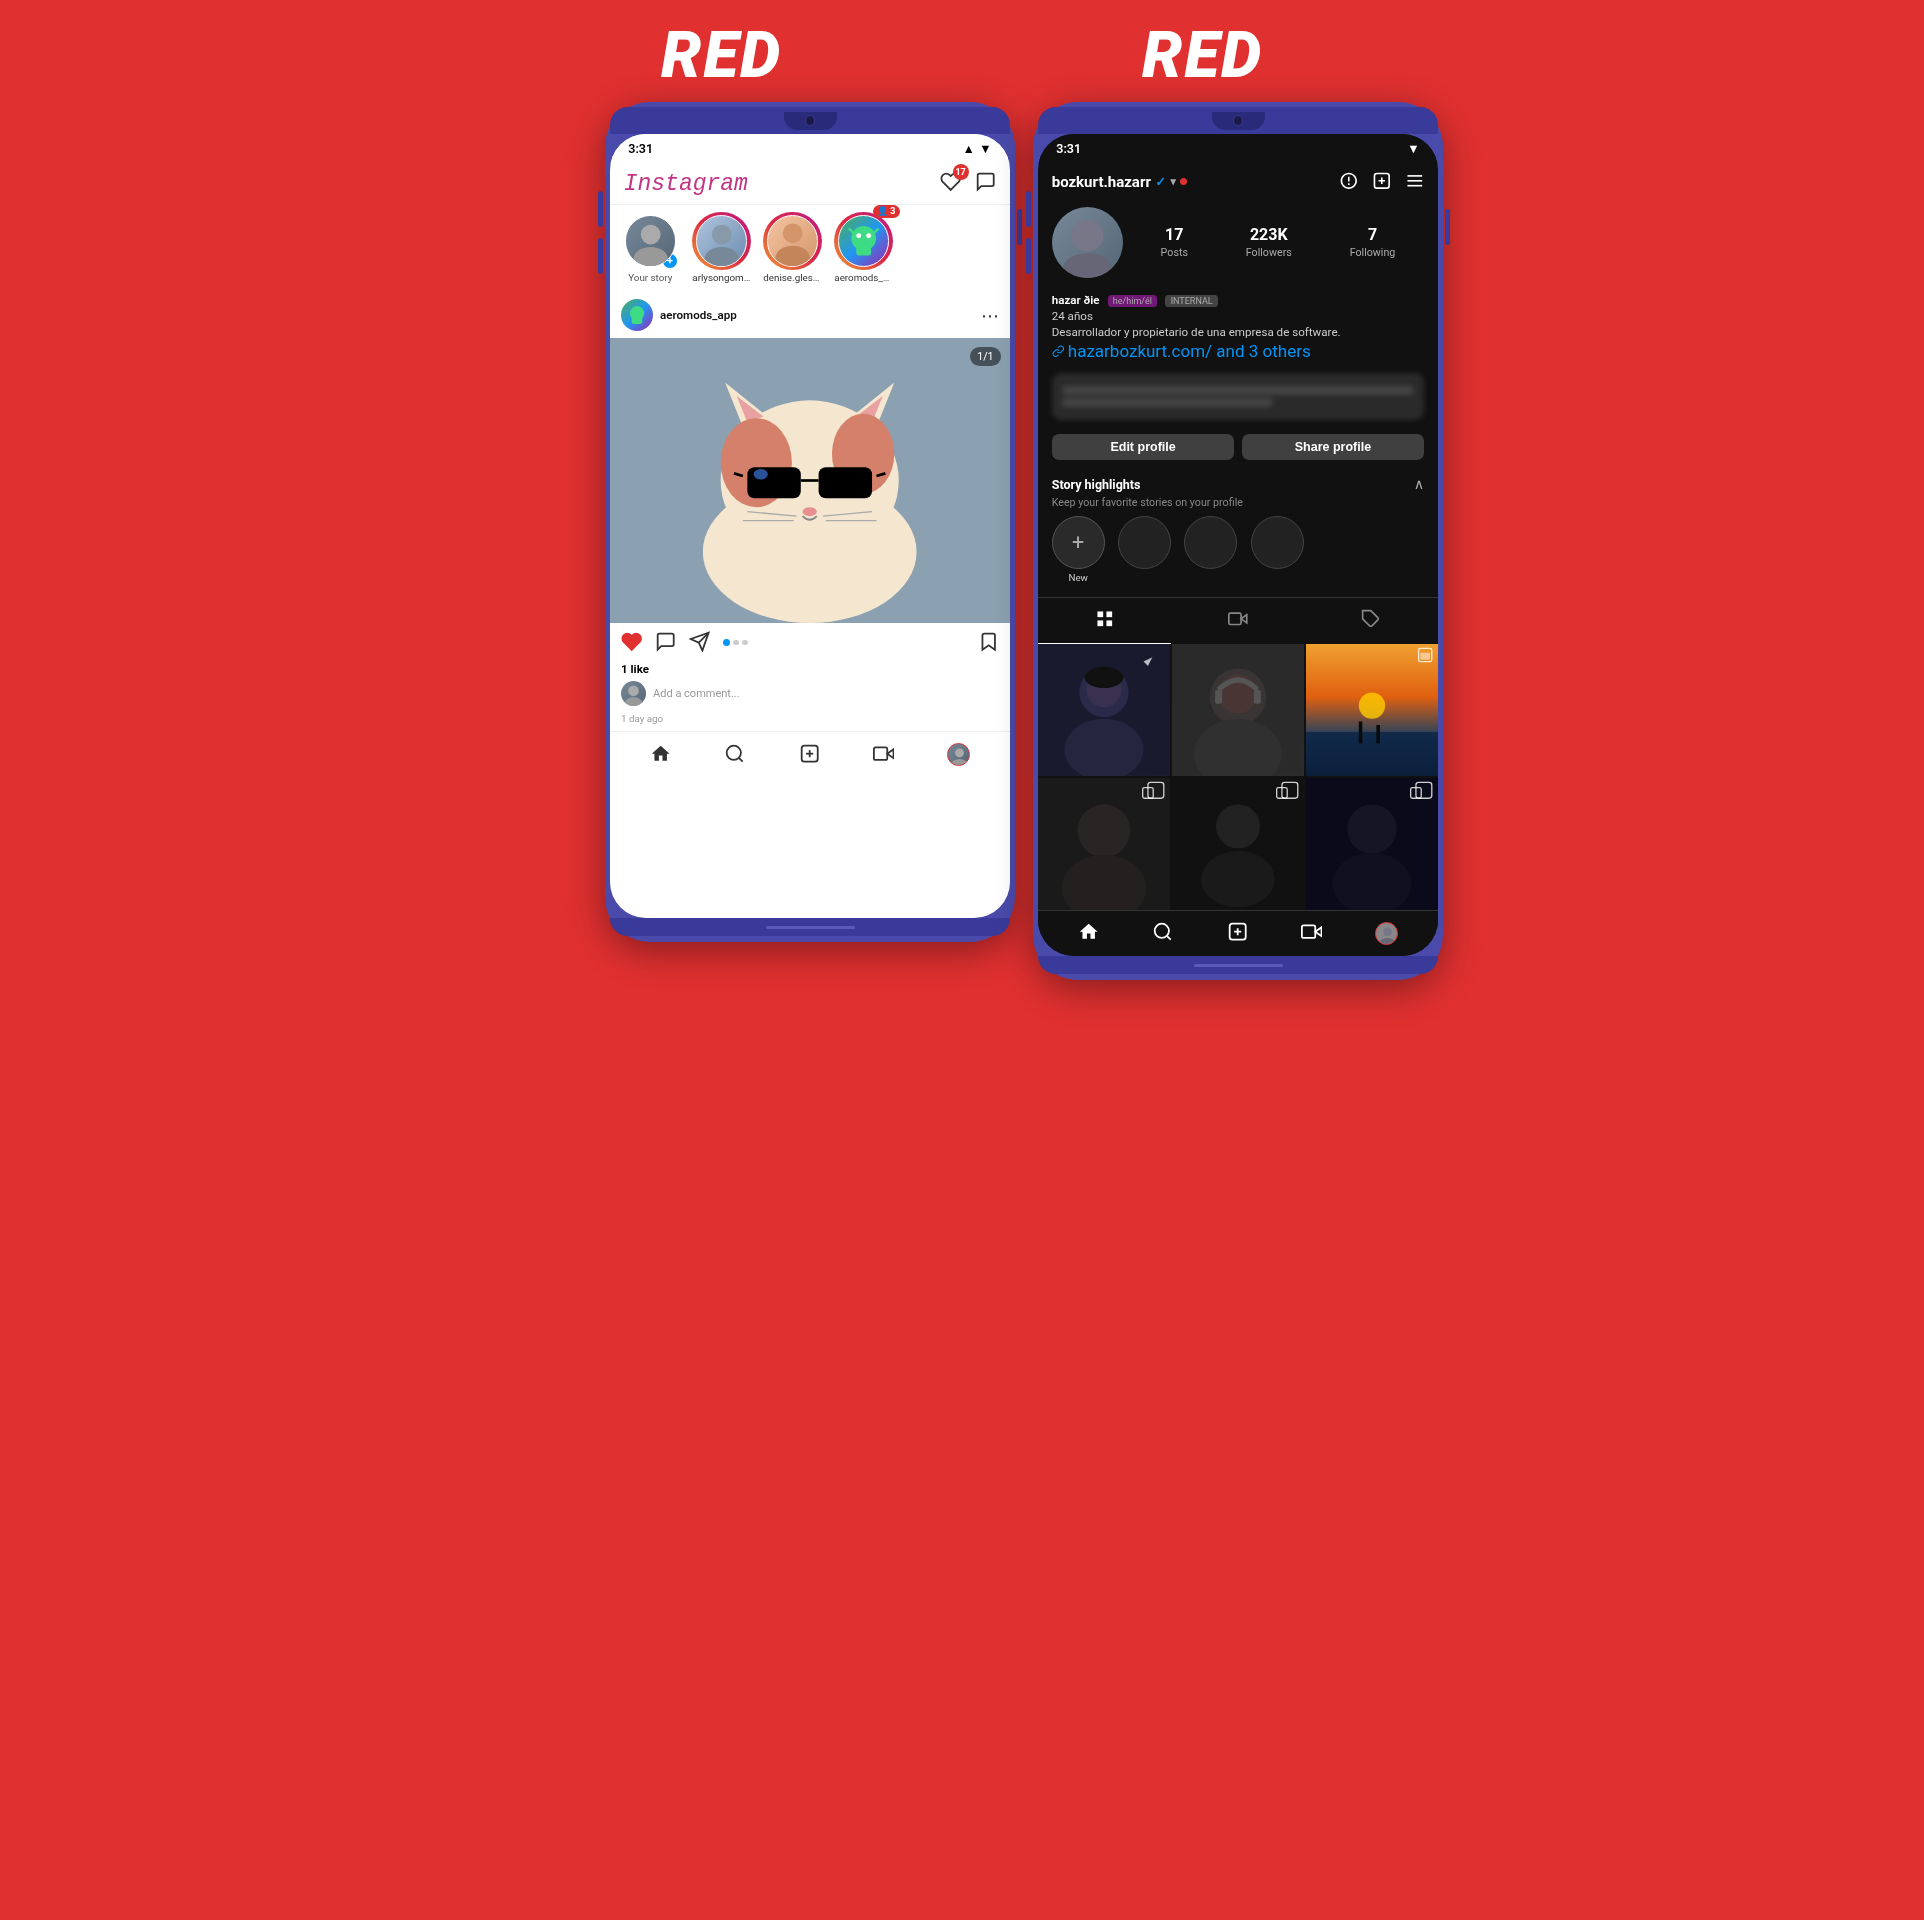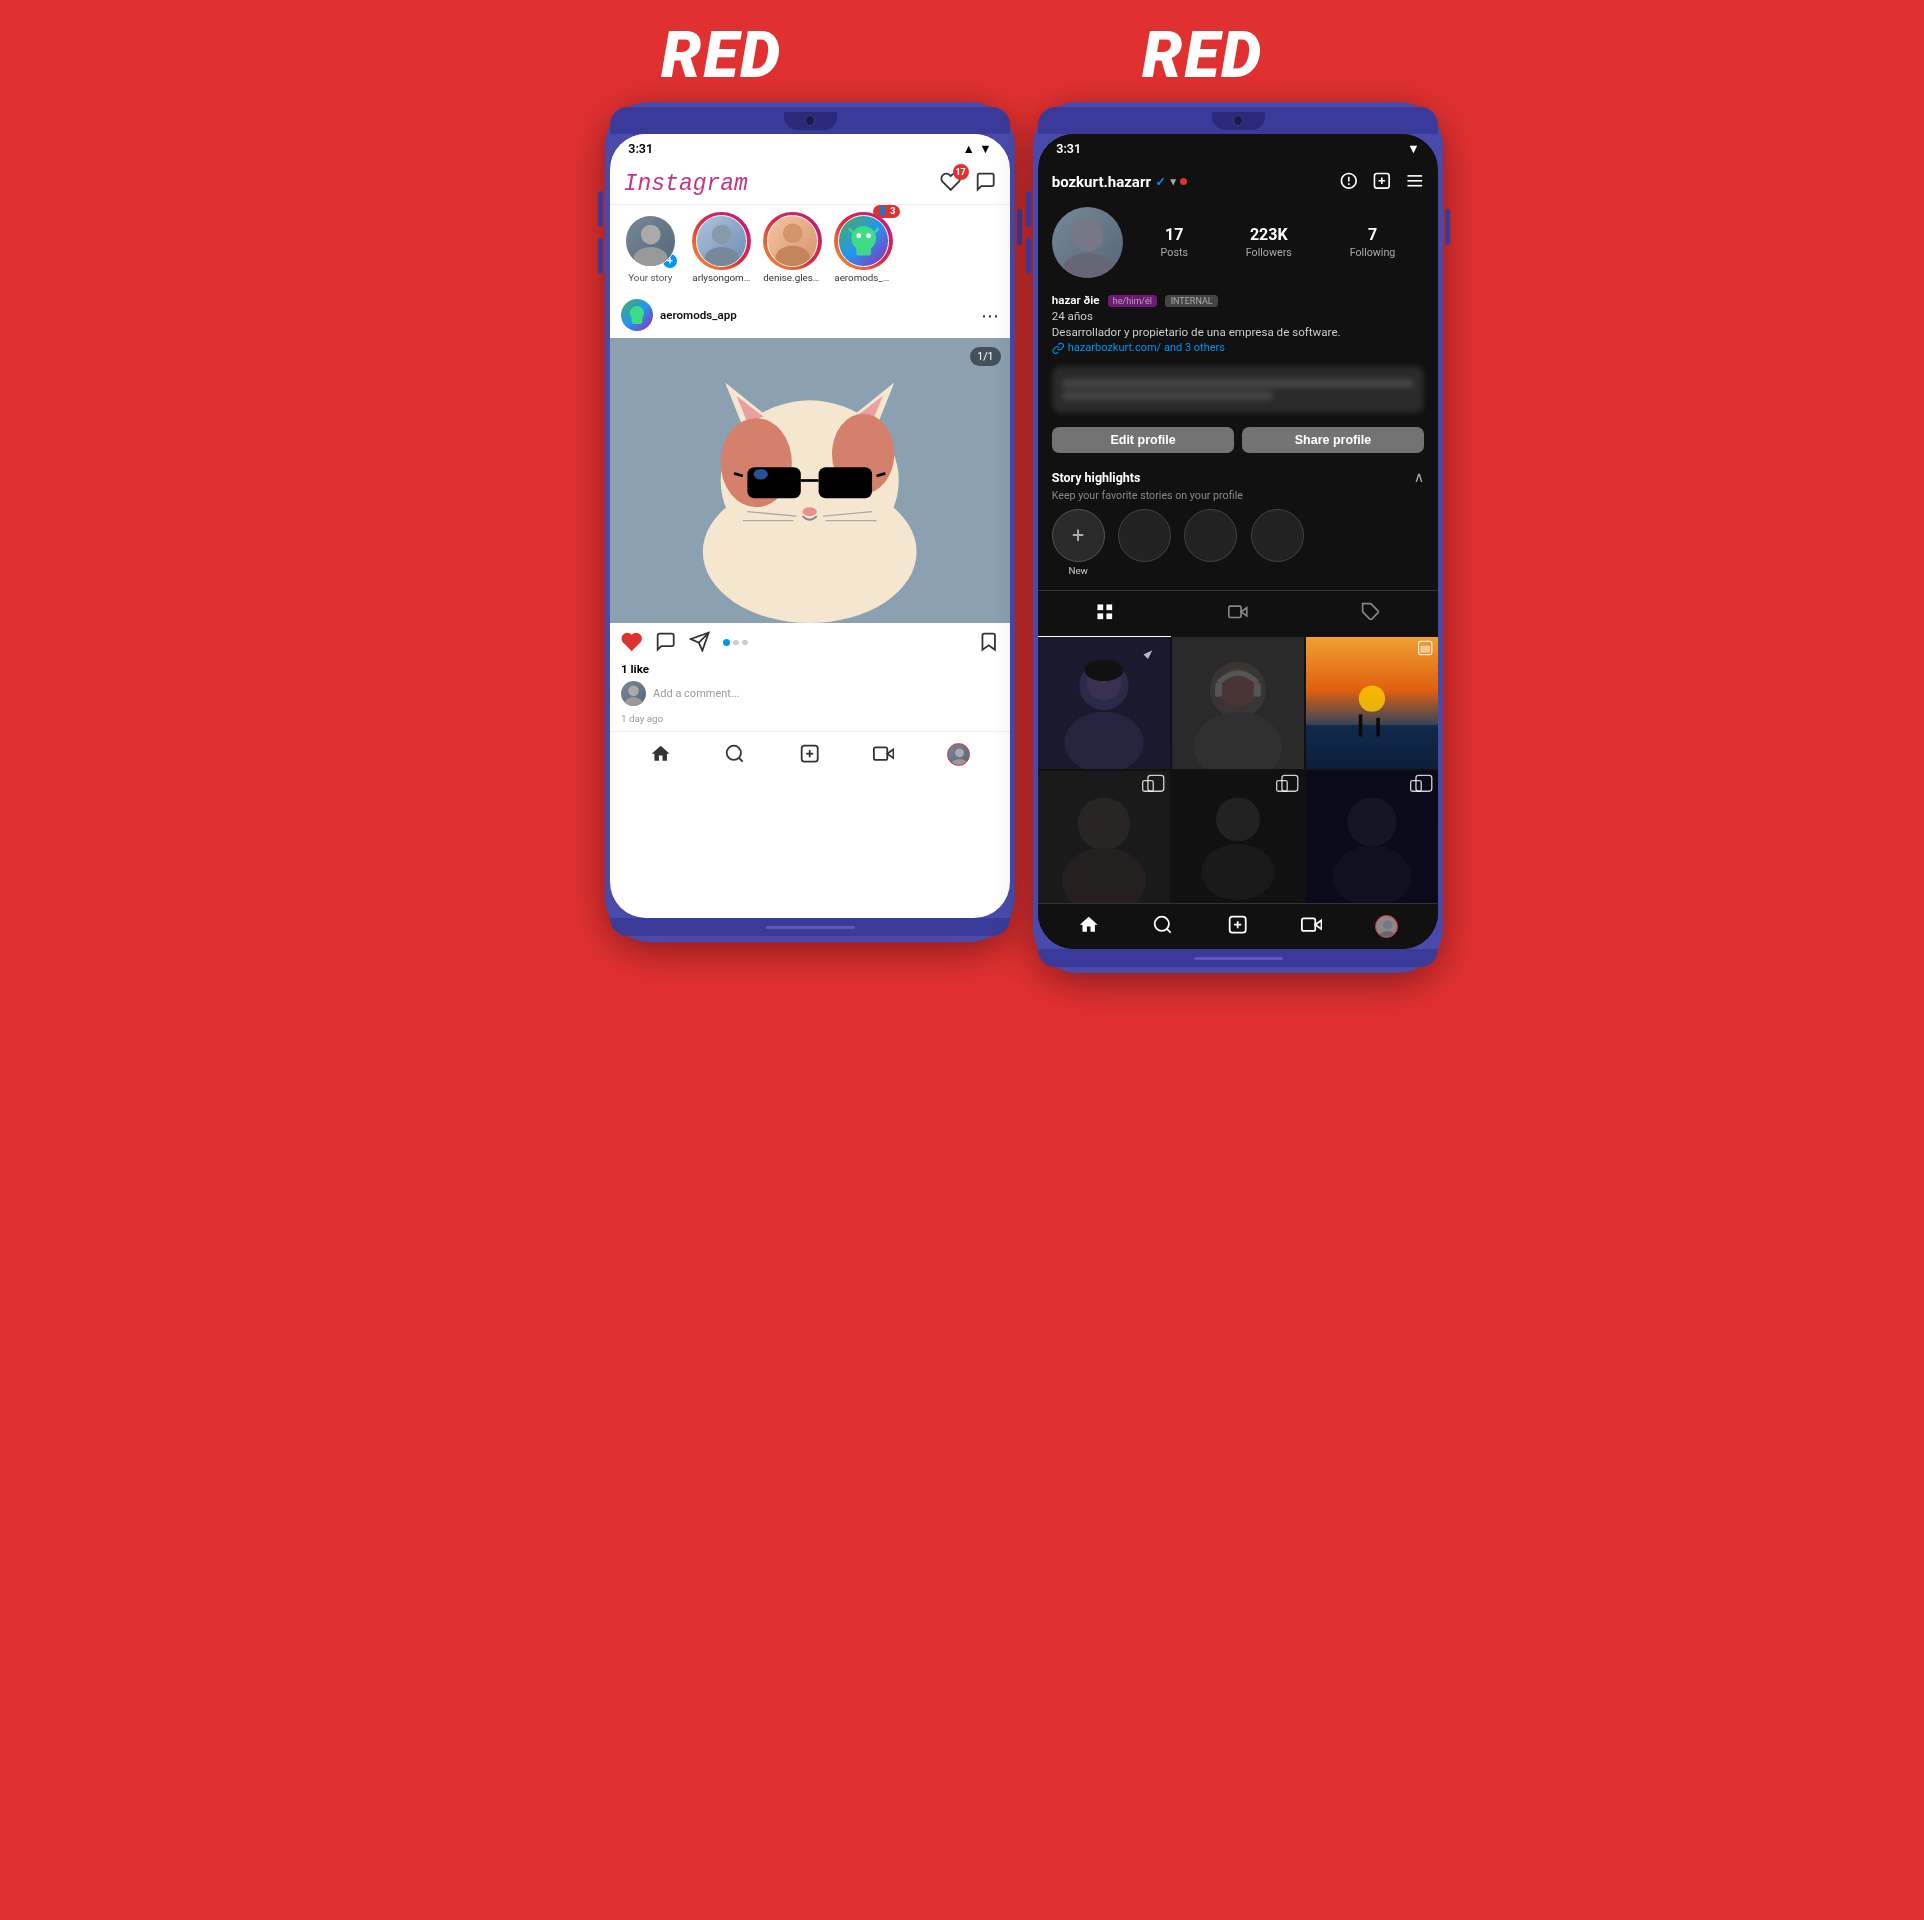--- a/index.html
+++ b/index.html
@@ -408,21 +408,21 @@
       color: #aaa;
       font-size: 9px;
       padding: 0.9px 5.3px;
       border-radius: 3.6px;
       margin-left: 4.5px;
     }
     .bio-age { color: #ccc; font-size: 11.6px; margin: 1.8px 0; }
     .bio-desc { color: #ccc; font-size: 11.6px; }
     .bio-link {
       color: #0095f6;
-      font-size: 11px;
+      font-size: 17px;
       margin-top: 2.7px;
       display: flex;
       align-items: center;
       gap: 3.6px;
     }
 
     
     .pro-section {
       margin: 7.1px 13.4px;
       background: #2a2a2a;
@@ -434,21 +434,21 @@
     .pro-line.short { width: 60%; }
 
     
     .profile-actions {
       display: flex;
       gap: 7.1px;
       padding: 7.1px 13.4px;
     }
     .profile-action-btn {
       flex: 1;
-      background: #737373;
+      background: #404040;
       color: white;
       border: none;
       border-radius: 7.1px;
       padding: 6px;
       font-size: 12.5px;
       font-weight: 600;
       cursor: pointer;
       text-align: center;
     }
 

